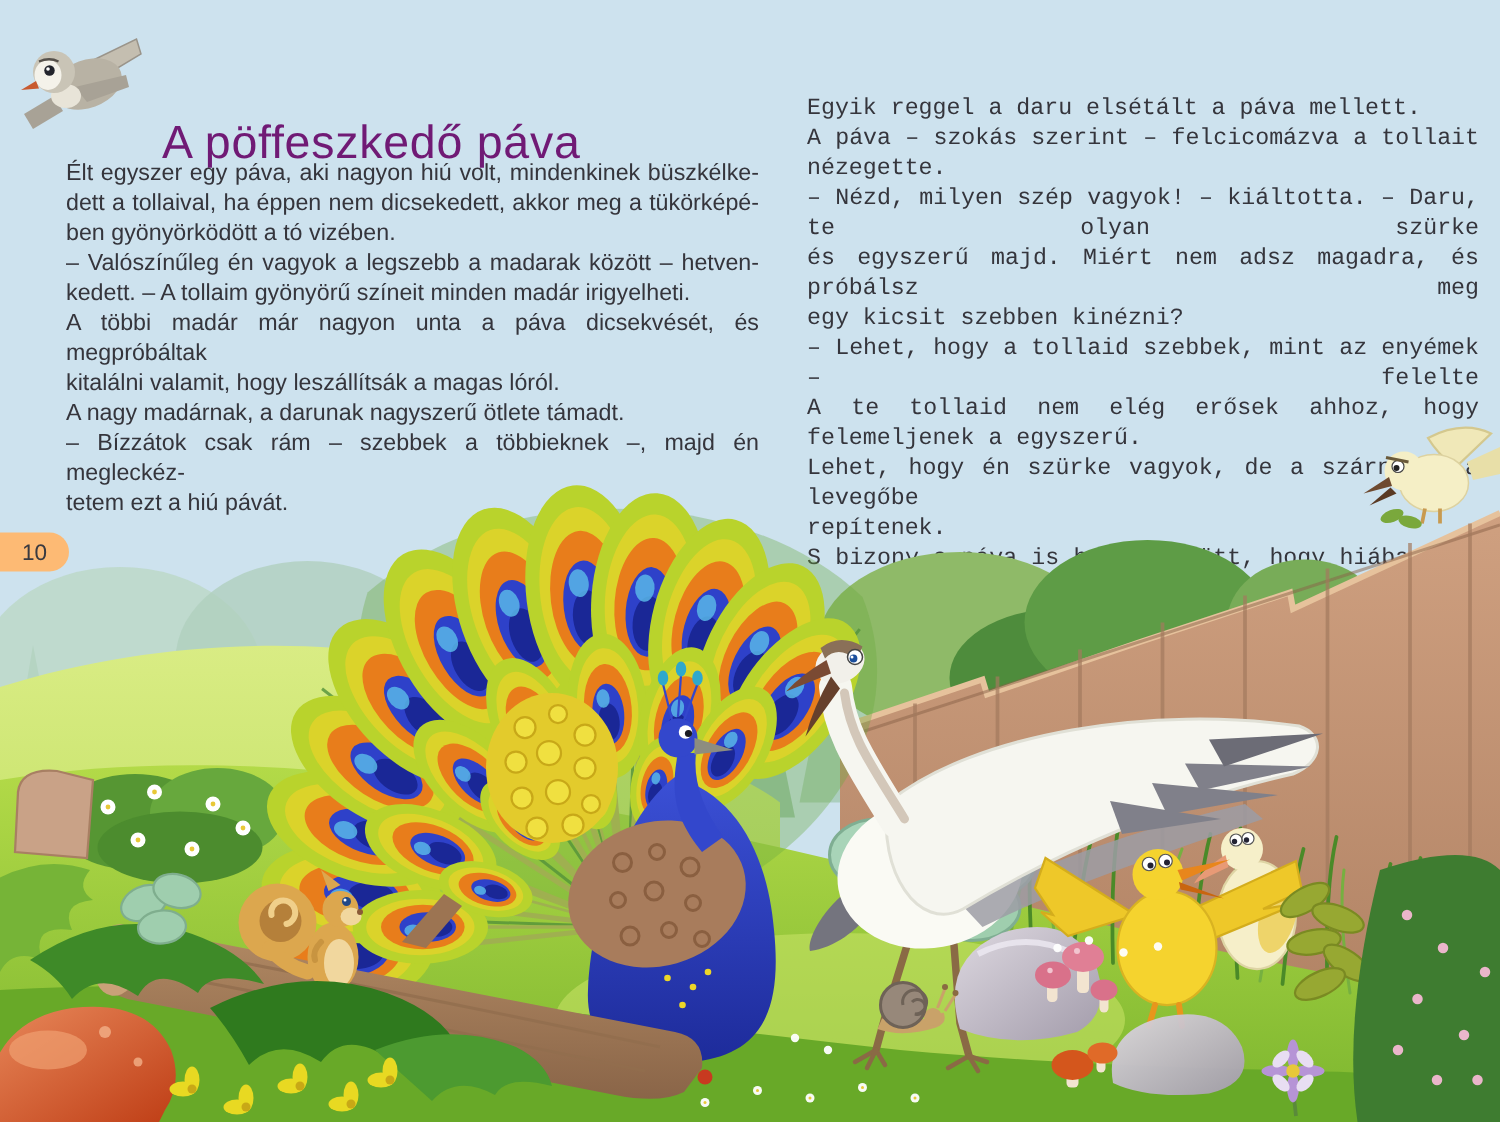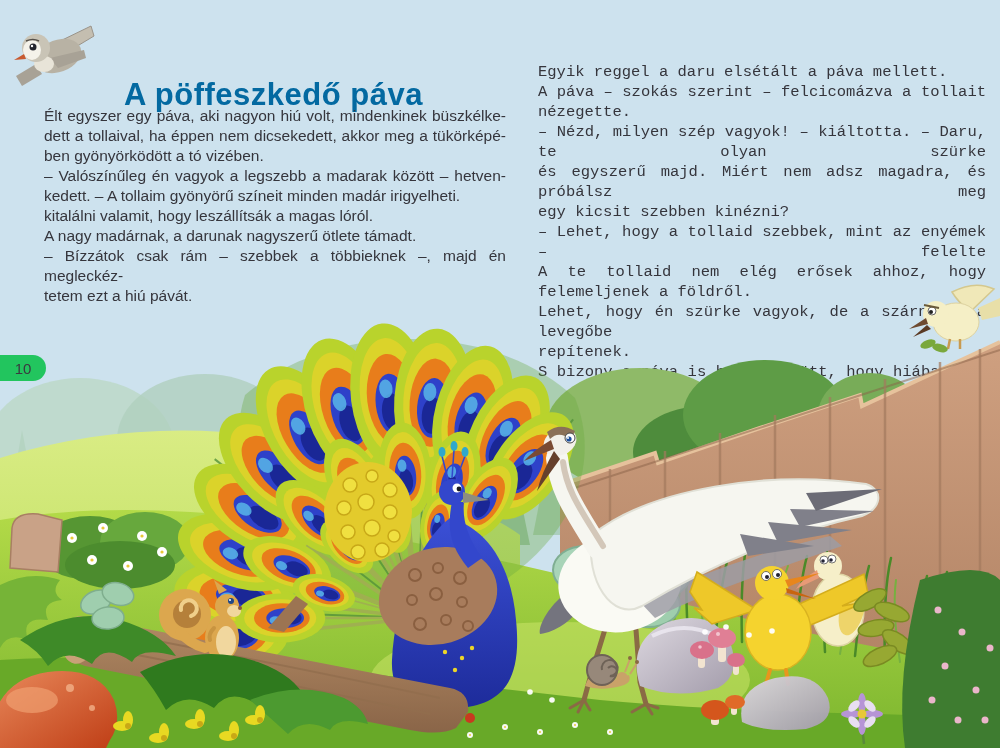--- a/index.html
+++ b/index.html
@@ -3,62 +3,63 @@
 <meta charset="utf-8">
 <style>
   html,body{margin:0;padding:0;}
   body{
     width:1000px;height:748px;position:relative;overflow:hidden;
     background:#cde2ee;
     font-family:"Liberation Sans","DejaVu Sans",sans-serif;
   }
   .page-title{
     position:absolute;left:108px;top:56px;
-    font-size:31px;font-weight:bold;letter-spacing:.5px;color:#0369a1;margin-left:16px;
+    font-size:31px;font-weight:normal;letter-spacing:.5px;color:#701a75;
   }
   .textblock{position:absolute;color:#35353c;font-size:15.5px;line-height:20px;}
   .textblock .ln{text-align:justify;text-align-last:justify;white-space:normal;}
   .textblock .ln.end{text-align-last:left;}
   #left-text{left:28px;top:106px;width:462px;margin-left:16px;}
   #right-text{left:538px;top:62px;width:448px;font-family:Liberation Mono, monospace;}
   .page-tab{
     position:absolute;height:26px;width:46px;
     display:flex;align-items:center;justify-content:center;
     font-size:15px;color:#3a3a40;
   }
-  #tab-left{left:0;top:355px;background:#22c55e;border-radius:0 13px 13px 0;}
+  #tab-left{left:0;top:355px;background:#fdba74;border-radius:0 13px 13px 0;}
   #tab-right{left:954px;top:362px;background:#f3eee7;border-radius:13px 0 0 13px;}
   #sparrow-svg{position:absolute;left:6px;top:14px;}
   #scene{position:absolute;left:0;top:280px;}
 </style>
 </head>
 <body>
 
 <h1 class="page-title">A pöffeszkedő páva</h1>
 
 <div id="left-text" class="textblock">
   <div class="ln">Élt egyszer egy páva, aki nagyon hiú volt, mindenkinek büszkélke-</div>
   <div class="ln">dett a tollaival, ha éppen nem dicsekedett, akkor meg a tükörképé-</div>
   <div class="ln end">ben gyönyörködött a tó vizében.</div>
   <div class="ln">– Valószínűleg én vagyok a legszebb a madarak között – hetven-</div>
   <div class="ln end">kedett. – A tollaim gyönyörű színeit minden madár irigyelheti.</div>
+  <div class="ln">A többi madár már nagyon unta a páva dicsekvését, és megpróbáltak</div>
   <div class="ln end">kitalálni valamit, hogy leszállítsák a magas lóról.</div>
   <div class="ln end">A nagy madárnak, a darunak nagyszerű ötlete támadt.</div>
   <div class="ln">– Bízzátok csak rám – szebbek a többieknek –, majd én megleckéz-</div>
   <div class="ln end">tetem ezt a hiú pávát.</div>
 </div>
 
 <div id="right-text" class="textblock">
   <div class="ln end">Egyik reggel a daru elsétált a páva mellett.</div>
   <div class="ln end">A páva – szokás szerint – felcicomázva a tollait nézegette.</div>
   <div class="ln">– Nézd, milyen szép vagyok! – kiáltotta. – Daru, te olyan szürke</div>
   <div class="ln">és egyszerű majd. Miért nem adsz magadra, és próbálsz meg</div>
   <div class="ln end">egy kicsit szebben kinézni?</div>
   <div class="ln">– Lehet, hogy a tollaid szebbek, mint az enyémek – felelte</div>
-  <div class="ln end">A te tollaid nem elég erősek ahhoz, hogy felemeljenek a földről.</div>
+  <div class="ln end">A te tollaid nem elég erősek ahhoz, hogy felemeljenek a egyszerű.</div>
   <div class="ln">Lehet, hogy én szürke vagyok, de a szárnyaim a levegőbe</div>
   <div class="ln end">repítenek.</div>
   <div class="ln">S bizony a páva is hamar rájött, hogy hiábavalók a szárnyai,</div>
   <div class="ln end">a szép tollai, ha nem tud velük repülni.</div>
 </div>
 
 <div id="tab-left" class="page-tab">
   <span>10</span>
 </div>
 <div id="tab-right" class="page-tab">

